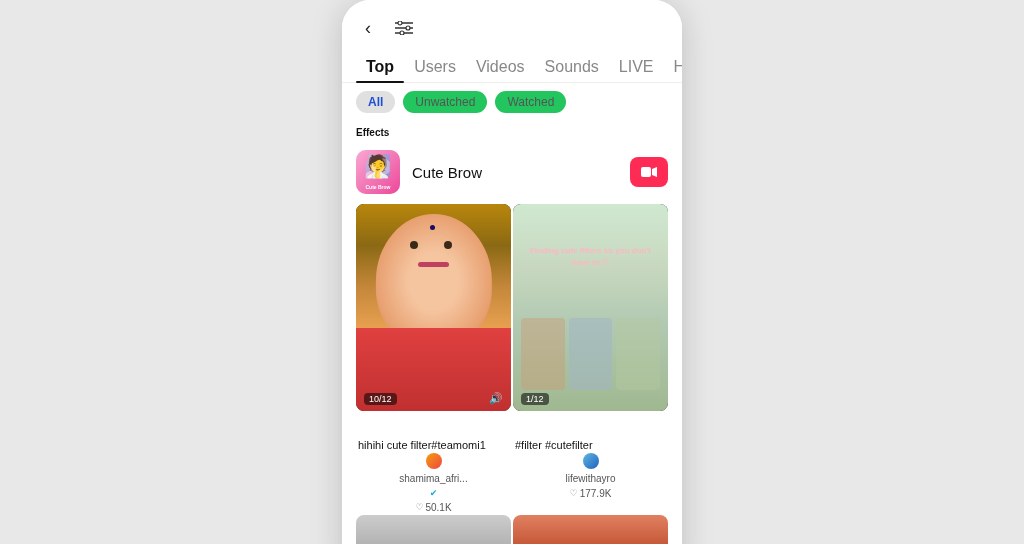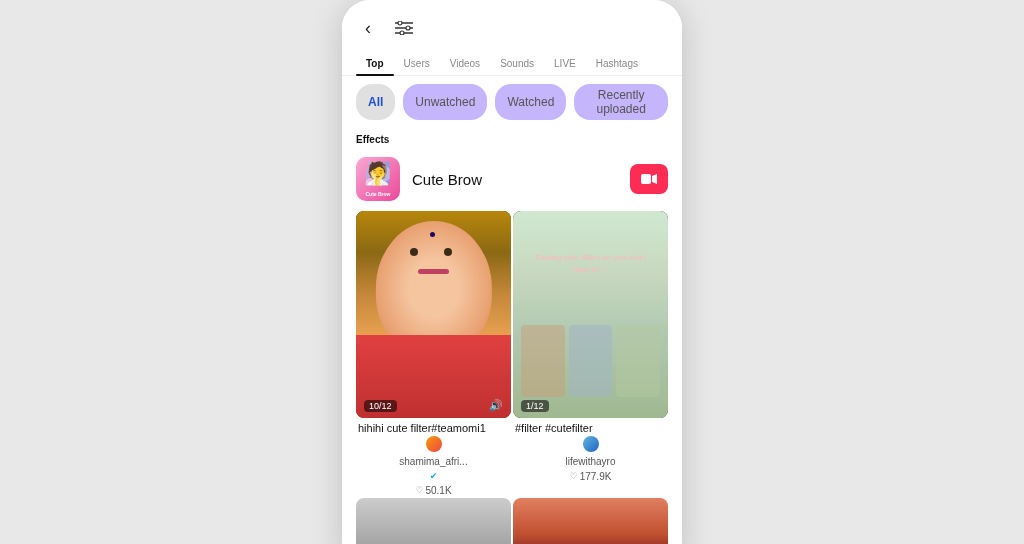--- a/index.html
+++ b/index.html
@@ -60,21 +60,21 @@
     }
     
     .tabs {
       display: flex;
       gap: 0;
       padding: 0 14px;
       border-bottom: 1px solid #eee;
       background: #fff;
     }
     .tab {
-      font-size: 10px;
+      font-size: 16px;
       padding: 8px 10px 6px 10px;
       color: #888;
       cursor: pointer;
       position: relative;
       white-space: nowrap;
     }
     .tab.active {
       color: #111;
       font-weight: 700;
     }
@@ -93,21 +93,21 @@
       gap: 8px;
       padding: 8px 14px;
       background: #fff;
     }
     .pill {
       padding: 4px 12px;
       border-radius: 16px;
       font-size: 12px;
       cursor: pointer;
       border: none;
-      background: #c4b5fd;
+      background: #22c55e;
       color: #555;
     }
     .pill.active {
       background: #e0e0e0;
       color: #1d4ed8;
       font-weight: 600;
     }
     
     .section-title {
       font-size: 10px;
@@ -205,21 +205,21 @@
       background: linear-gradient(180deg, #d0e8d0 0%, #c8d8c0 30%, #b0c8b0 60%, #a0b890 100%);
       width: 100%; height: 100%;
       position: relative;
       overflow: hidden;
     }
     .vid2-overlay-text {
       position: absolute;
       top: 20%; left: 10%; right: 10%;
       font-size: 8px;
       color: #ffb6c1;
-      font-weight: 400;
+      font-weight: 700;
       text-align: center;
       line-height: 1.4;
     }
     .vid2-items {
       position: absolute;
       bottom: 10%; left: 5%; right: 5%;
       height: 35%;
       display: flex;
       gap: 4px;
     }
@@ -246,20 +246,21 @@
     .video-meta {
       padding: 4px 2px 0 2px;
       background: #fff;
     }
     .video-desc {
       font-size: 11px;
       color: #111;
       white-space: nowrap;
       overflow: hidden;
       text-overflow: ellipsis;
+      margin-top: 24px;
     }
     .video-user-row {
       display: flex;
       align-items: center;
       gap: 4px;
       margin-top: 2px;
       flex-direction: column;
     }
     .avatar-sm {
       width: 16px; height: 16px;
@@ -333,21 +334,20 @@
     <div class="tab">Videos</div>
     <div class="tab">Sounds</div>
     <div class="tab">LIVE</div>
     <div class="tab">Hashtags</div>
   </div>
 
   <div class="filter-pills">
     <button class="pill active">All</button>
     <button class="pill">Unwatched</button>
     <button class="pill">Watched</button>
-    <button class="pill">Recently uploaded</button>
   </div>
 
   <div class="section-title">Effects</div>
   <div class="effect-row">
     <div class="effect-thumb">
       <div class="effect-thumb-inner">
         <span class="effect-thumb-face">🧖</span>
         <span class="effect-label" style="font-size:5px;padding-bottom:2px;">Cute Brow</span>
       </div>
     </div>

